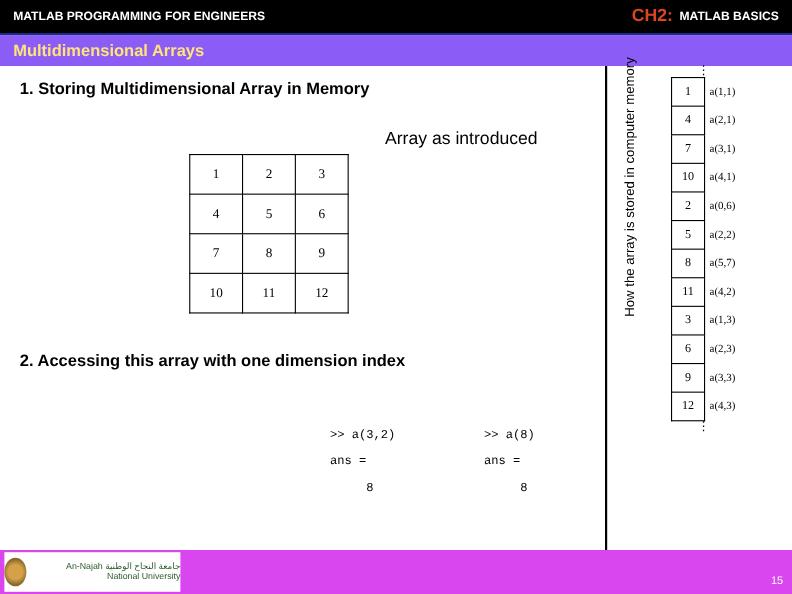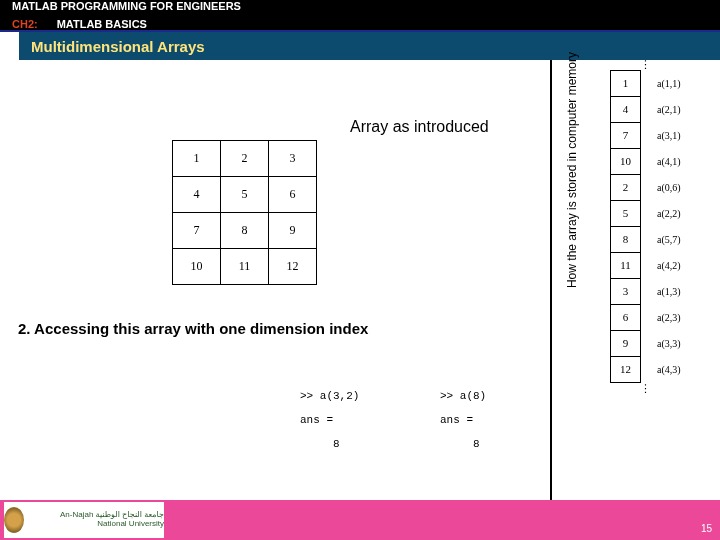--- a/index.html
+++ b/index.html
@@ -1,39 +1,39 @@
 <!DOCTYPE html>
 <html><head>
 <meta charset="utf-8">
 <style>
   * { box-sizing: border-box; margin: 0; padding: 0; }
   body { width: 720px; height: 540px; font-family: Arial, sans-serif; background: #fff; overflow: hidden; position: relative; }
-  .topbar { background: #000; color: #fff; height: 32px; display: flex; justify-content: space-between; padding: 0 12px; font-size: 11px; font-weight: bold; border-bottom: 2px solid #1a2a8a; flex-direction: column; }
+  .topbar { background: #000; color: #fff; height: 32px; display: flex; justify-content: space-between; align-items: center; padding: 0 12px; font-size: 11px; font-weight: bold; border-bottom: 2px solid #1a2a8a; }
   .topbar-right { display: flex; align-items: center; }
-  .chapter-tag { color: #d42; margin-right: 19px; font-size: 11px; }
-  .subtitle-bar { background: #0c4a6e; color: #ffe47a; height: 28px; display: flex; align-items: center; padding: 0 12px; font-weight: bold; font-size: 15px; font-family: Verdana, sans-serif; margin-left: 19px; }
+  .chapter-tag { color: #d42; margin-right: 6px; font-size: 16px; }
+  .subtitle-bar { background: #8b5cf6; color: #ffe47a; height: 28px; display: flex; align-items: center; padding: 0 12px; font-weight: bold; font-size: 15px; font-family: Verdana, sans-serif; }
   .content { position: relative; height: 440px; background: #fff; }
   .heading1 { position: absolute; left: 18px; top: 12px; font-weight: bold; font-size: 15px; }
   .intro-label { position: absolute; left: 350px; top: 58px; font-size: 16px; }
   .matrix-box { position: absolute; left: 172px; top: 80px; }
   .matrix-box table { border-collapse: collapse; }
   .matrix-box td { border: 1px solid #000; width: 48px; height: 36px; text-align: center; font-size: 12px; font-family: serif; }
   .heading2 { position: absolute; left: 18px; top: 260px; font-weight: bold; font-size: 15px; }
   .code-block { position: absolute; font-family: "Courier New", monospace; font-size: 11px; white-space: pre; }
   .code-main { left: 14px; top: 296px; }
   .code-a32 { left: 300px; top: 330px; }
   .code-a8 { left: 440px; top: 330px; }
   .divider { position: absolute; left: 550px; top: 0; width: 2px; height: 440px; background: #000; }
   .memcol { position: absolute; left: 610px; top: -2px; width: 95px; }
   .memcol table { border-collapse: collapse; }
   .memcol td.cell { border: 1px solid #000; width: 30px; height: 26px; text-align: center; font-size: 11px; font-family: serif; }
-  .memcol td.lbl { font-size: 10px; font-family: serif; padding-left: 16px; }
+  .memcol td.lbl { font-size: 10px; font-family: serif; padding-left: 4px; }
   .dots { text-align: center; font-size: 11px; height: 12px; line-height: 6px; }
   .vlabel { position: absolute; left: 565px; top: 250px; transform: rotate(-90deg); transform-origin: left top; font-size: 12px; width: 280px; text-align: center; }
-  .footer { position: absolute; bottom: 0; left: 0; right: 0; height: 40px; background: #ec4899; display: flex; align-items: center; }
+  .footer { position: absolute; bottom: 0; left: 0; right: 0; height: 40px; background: #d946ef; display: flex; align-items: center; }
   .footer-logo { width: 160px; height: 36px; background: #fff; margin-left: 4px; display: flex; align-items: center; justify-content: center; }
   .logo-mark { width: 26px; height: 26px; background: radial-gradient(circle, #d4a04a 40%, #8a6a2a 70%); border-radius: 50%; margin-right: 6px; }
   .logo-text { font-size: 8px; color: #2a5a2a; text-align: right; line-height: 1.1; direction: rtl; }
   .footer-dept { color: #fff; font-size: 12px; margin-left: 24px; }
   .page-num { position: absolute; right: 8px; bottom: 6px; color: #fff; font-size: 10px; }
 </style>
 </head>
 <body>
 
 <div class="topbar">
@@ -42,20 +42,21 @@
     <span class="chapter-tag">CH2:</span>
     <span>MATLAB BASICS</span>
   </span>
 </div>
 
 <div class="subtitle-bar">
   <span>Multidimensional Arrays</span>
 </div>
 
 <div class="content">
+  <div class="heading1">1.  Storing Multidimensional Array in Memory</div>
   <div class="intro-label">Array as introduced</div>
 
   <div class="matrix-box">
     <table>
       <tbody>
           <tr>
             <td>1</td>
             <td>2</td>
             <td>3</td>
           </tr>

